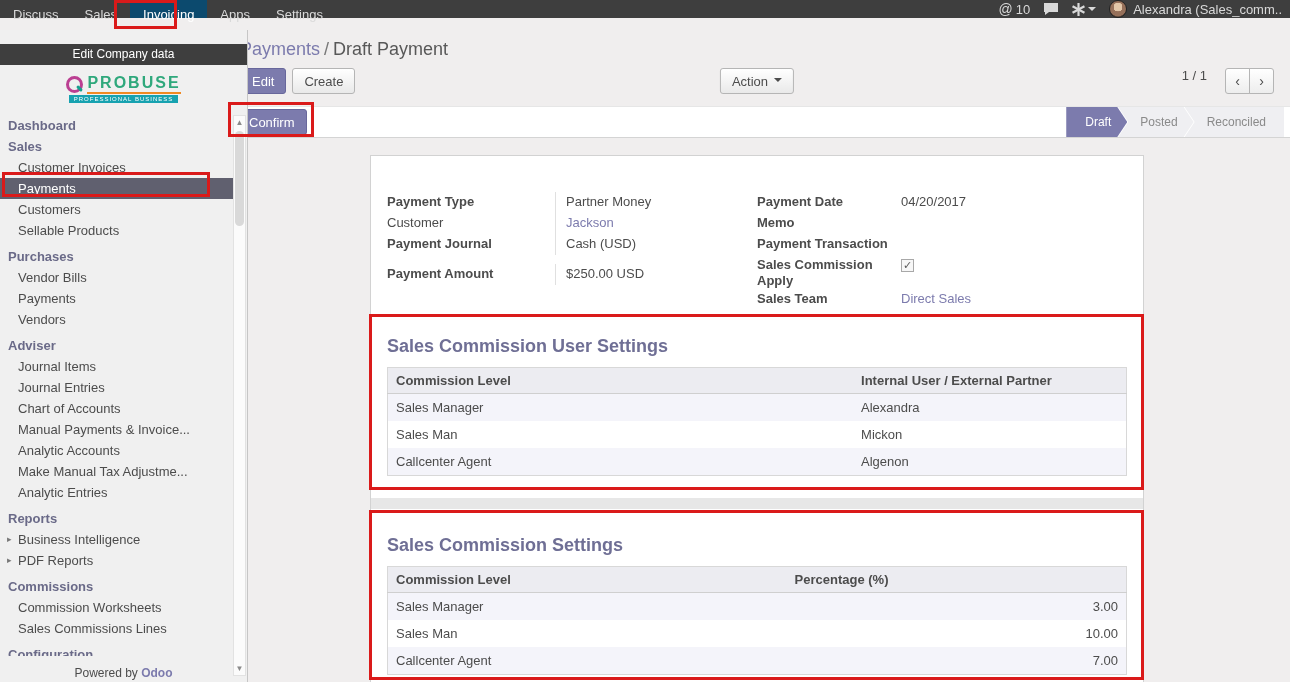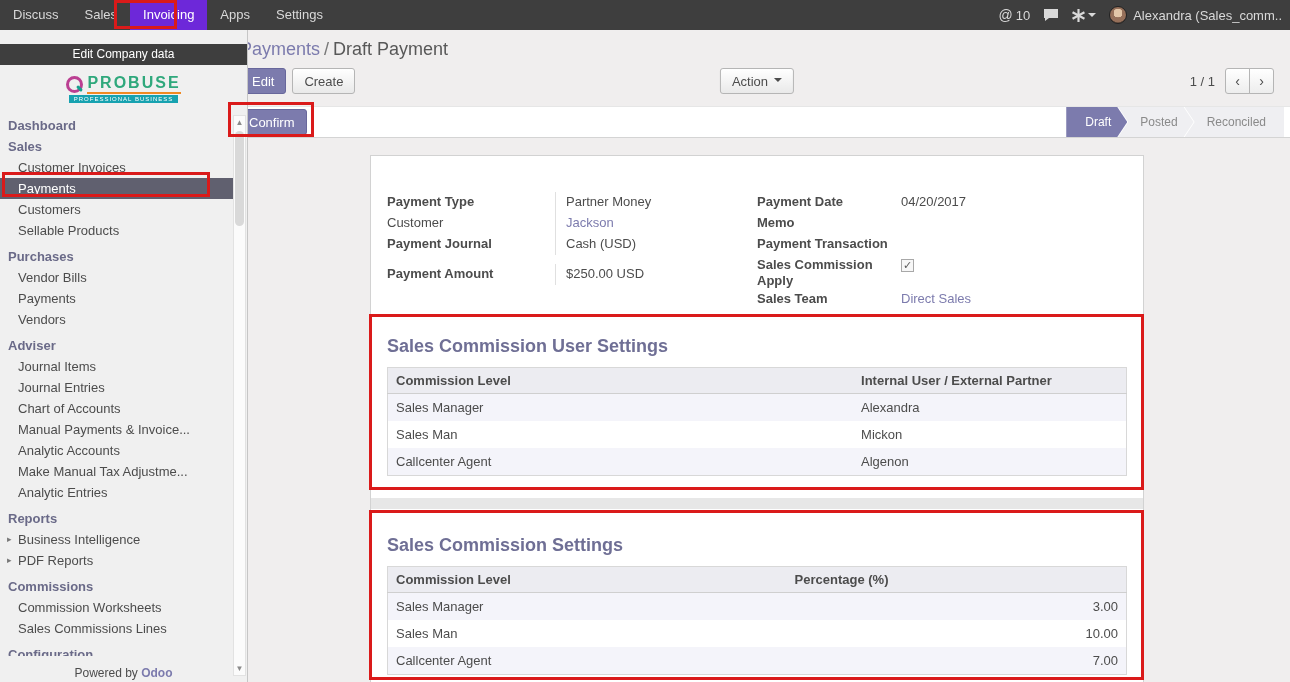--- a/index.html
+++ b/index.html
@@ -1,23 +1,23 @@
 <!DOCTYPE html>
 <html><head>
 <meta charset="utf-8">
 <style>
   * { box-sizing: border-box; margin: 0; padding: 0; }
   html,body { width:1290px; height:682px; overflow:hidden; }
   body { font-family:"Liberation Sans", sans-serif; background:#f0eeee; position:relative; }
 
   
-  .topbar { position:absolute; top:0; left:0; right:0; height:30px; background:#3e3e3e; display:flex; color:#d9d9d9; font-size:13px; z-index:50; }
+  .topbar { position:absolute; top:0; left:0; right:0; height:18px; background:#3e3e3e; display:flex; color:#d9d9d9; font-size:13px; z-index:50; }
   .topbar-menu { display:flex; }
   .topbar-item { padding:0 13px; line-height:30px; cursor:default; }
-  .topbar-item.active { background:#6d28d9; color:#fff; }
+  .topbar-item.active { background:#0c4a6e; color:#fff; }
   .topbar-right { margin-left:auto; display:flex; align-items:center; gap:13px; padding-right:8px; }
   .mention { display:flex; align-items:center; gap:3px; font-size:13px; }
   .mention .at { font-size:14px; }
   .icon-btn { display:flex; align-items:center; gap:3px; }
   .caret { display:inline-block; width:0; height:0; border:4px solid transparent; border-top-color:#d9d9d9; margin-top:4px; }
   .avatar { width:18px; height:18px; border-radius:50%; background:radial-gradient(circle at 50% 38%, #e2c6a8 0 34%, #96705a 35% 70%, #6e5344 71%); border:1px solid #222; display:inline-block; }
   .user-box { display:flex; align-items:center; gap:6px; }
 
   
   .sidebar { position:absolute; top:30px; left:0; width:248px; bottom:0; background:#f0f0f0; border-right:1px solid #c6c6c6; z-index:10; }
@@ -48,21 +48,21 @@
   .breadcrumb { font-size:18px; line-height:22px; }
   .bc-link { color:#7c7bad; cursor:pointer; }
   .bc-sep { color:#777; margin:0 4px; }
   .bc-current { color:#585858; }
   .cp-buttons { display:flex; align-items:center; margin-top:8px; position:relative; height:26px; }
   .btn { font-size:13px; height:26px; padding:0 11px; border-radius:3px; border:1px solid #b5b5b5; background:linear-gradient(#ffffff,#e9e9e9); color:#4c4c4c; cursor:pointer; font-family:inherit; }
   .btn-primary { background:#7c7bad; border-color:#68679b; color:#fff; }
   .btn + .btn { margin-left:6px; }
   .action-group { position:absolute; left:50%; transform:translateX(-50%); }
   .action-group .caret { border-top-color:#4c4c4c; margin-left:6px; }
-  .pager { margin-left:auto; display:flex; align-items:center; gap:10px; font-size:13px; color:#4c4c4c; }
+  .pager { margin-left:auto; display:flex; align-items:flex-start; gap:18px; font-size:13px; color:#4c4c4c; }
   .pager-buttons { display:flex; }
   .pager-btn { width:25px; height:26px; border:1px solid #b5b5b5; background:linear-gradient(#ffffff,#ededed); color:#4c4c4c; font-size:14px; cursor:pointer; }
   .pager-btn.prev { border-radius:3px 0 0 3px; }
   .pager-btn.next { border-radius:0 3px 3px 0; margin-left:-1px; }
 
   .statusbar { height:32px; background:#fff; border-top:1px solid #e6e6e6; border-bottom:1px solid #d4d4d4; display:flex; align-items:center; padding-left:13px; }
   .states { margin-left:auto; display:flex; height:30px; margin-right:6px; }
   .state { font-size:12px; color:#8a8a8a; line-height:30px; background:#efeff2; padding:0 16px 0 22px; cursor:pointer; }
   .state.first { clip-path:polygon(0 0, calc(100% - 10px) 0, 100% 50%, calc(100% - 10px) 100%, 0 100%); padding-left:19px; }
   .state.mid { clip-path:polygon(0 0, calc(100% - 10px) 0, 100% 50%, calc(100% - 10px) 100%, 0 100%, 10px 50%); margin-left:-9px; filter:drop-shadow(-2px 0 0 #fff); }

